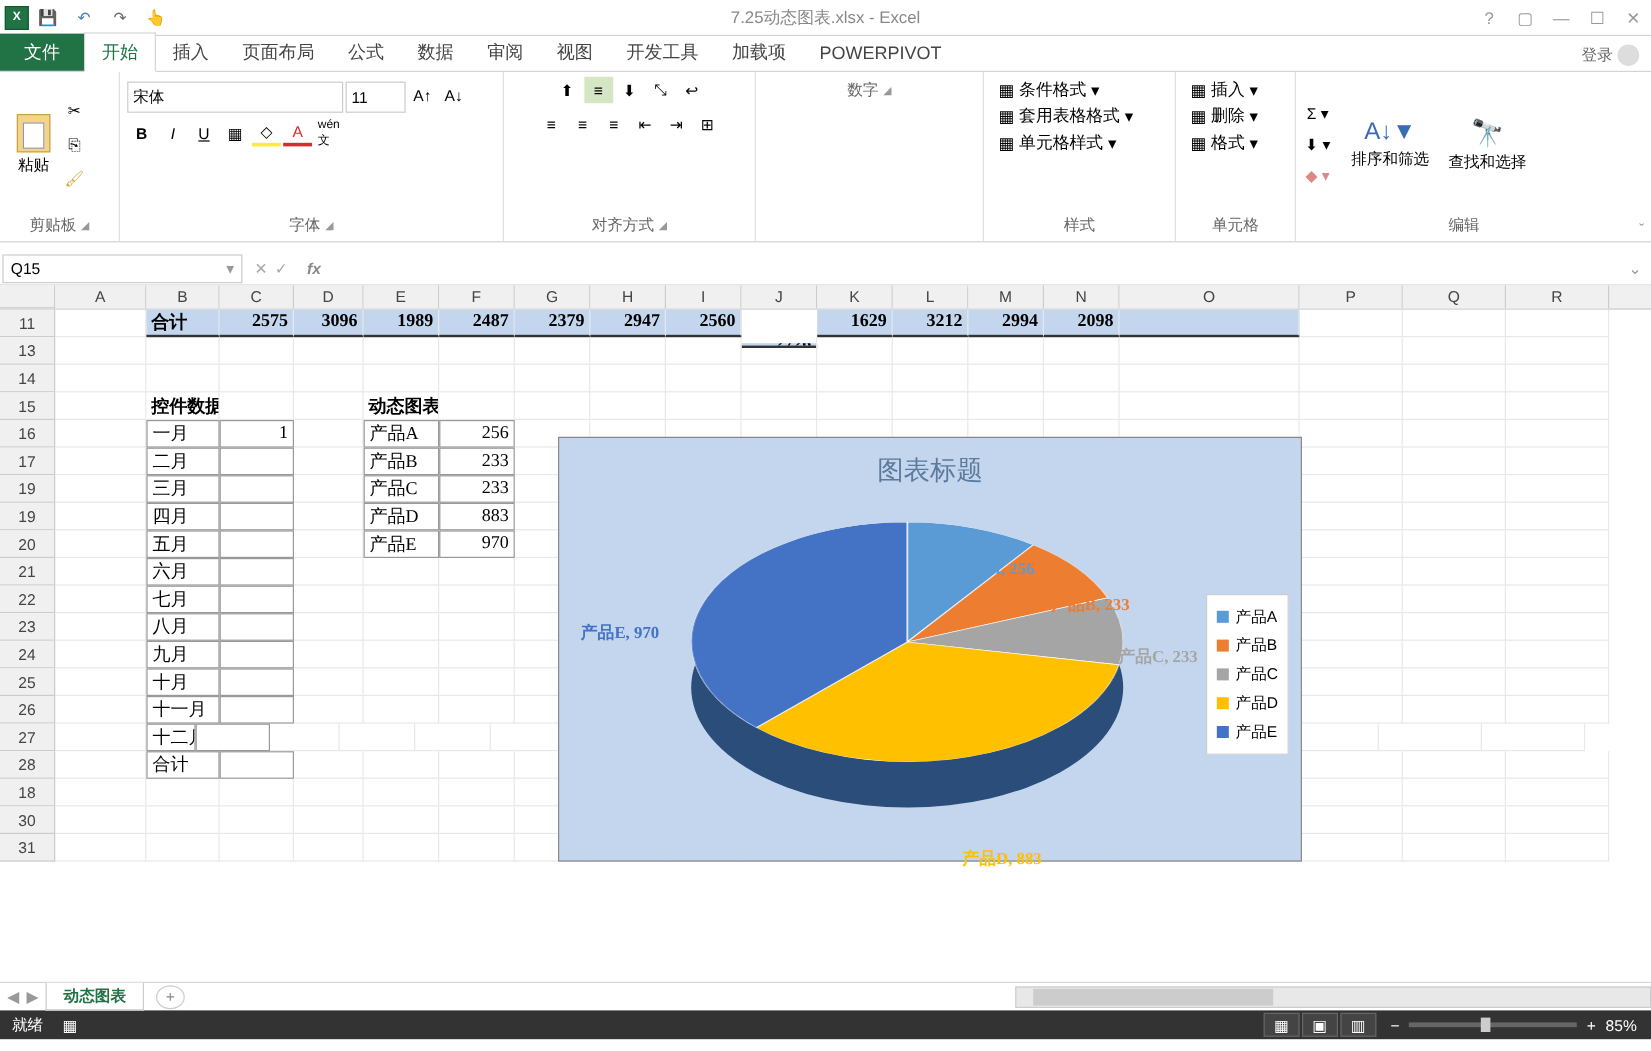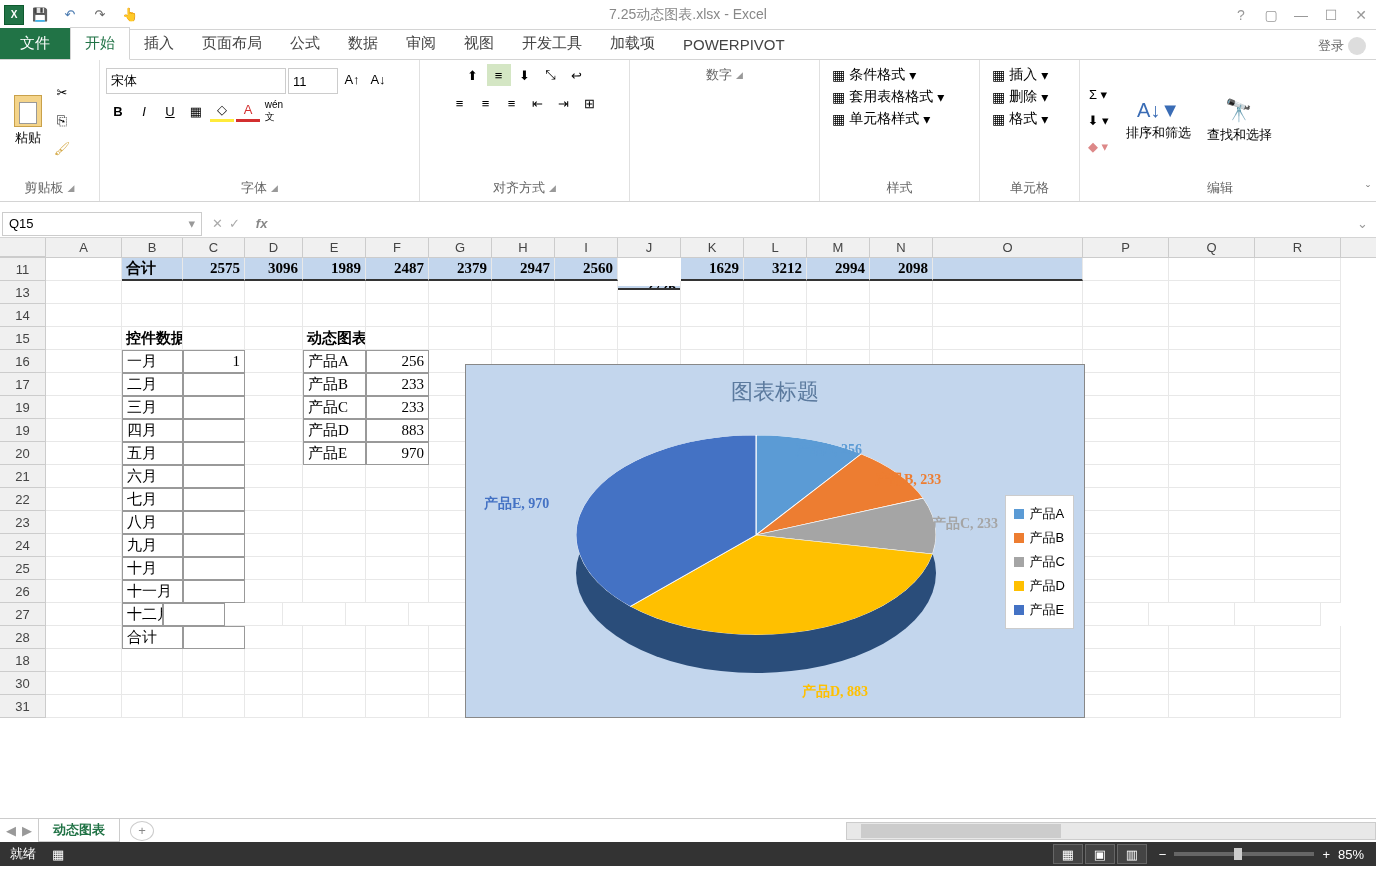--- a/index.html
+++ b/index.html
@@ -60,21 +60,21 @@
 
 
 .chart { position:absolute; left:465px; top:126px; width:620px; height:354px; background:#c3d6ed; border:1px solid #888; }
 .chart-title { text-align:center; font-size:22px; color:#5b7a9e; padding:12px 0; font-family:SimSun,serif; }
 .pie-wrap { position:absolute; left:110px; top:70px; width:360px; height:260px; }
 .pie-shadow { position:absolute; left:0; top:38px; width:360px; height:200px; border-radius:50%; background:#2a4d7a; }
 .pie { position:absolute; left:0; top:0; width:360px; height:200px; border-radius:50%; overflow:hidden; transform:rotateX(0deg); }
 .legend { position:absolute; right:10px; top:130px; background:#fff; border:1px solid #ccc; padding:6px 8px; font-size:13px; }
 .legend-item { display:flex; align-items:center; gap:6px; padding:3px 0; font-family:SimSun,serif; }
 .legend-sw { width:10px; height:10px; }
-.datalabel { position:absolute; font-size:14px; font-weight:bold; font-family:SimSun,serif; }
+.datalabel { position:absolute; font-size:14px; font-weight:bold; font-family:SimSun,serif;margin-top:24px; }
 
 
 .sheet-tabs { height:24px; background:#fff; border-top:1px solid #ccc; display:flex; align-items:center; }
 .nav-btns { display:flex; padding:0 6px; gap:6px; color:#999; }
 .sheet-tab { padding:2px 14px; border:1px solid #ccc; border-top:none; background:#fff; font-size:13px; color:#217346; font-weight:bold; }
 .add-sheet { width:24px; height:20px; display:flex; align-items:center; justify-content:center; border:1px solid #ccc; border-radius:50%; margin-left:10px; color:#888; cursor:pointer; }
 .hscroll { margin-left:auto; width:530px; height:18px; background:#e8e8e8; border:1px solid #ccc; position:relative; }
 .hscroll-thumb { position:absolute; left:14px; top:1px; width:200px; height:14px; background:#ccc; }
 
 

